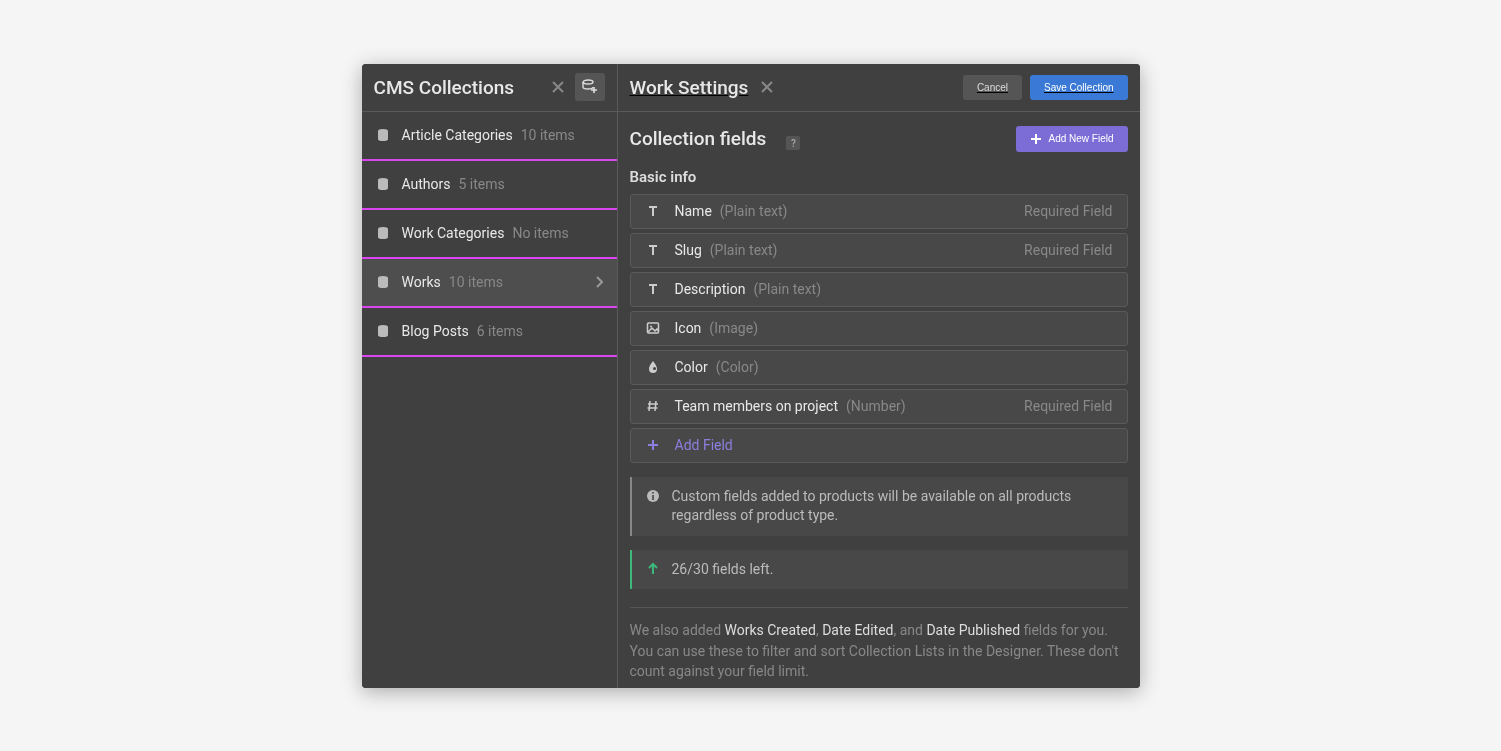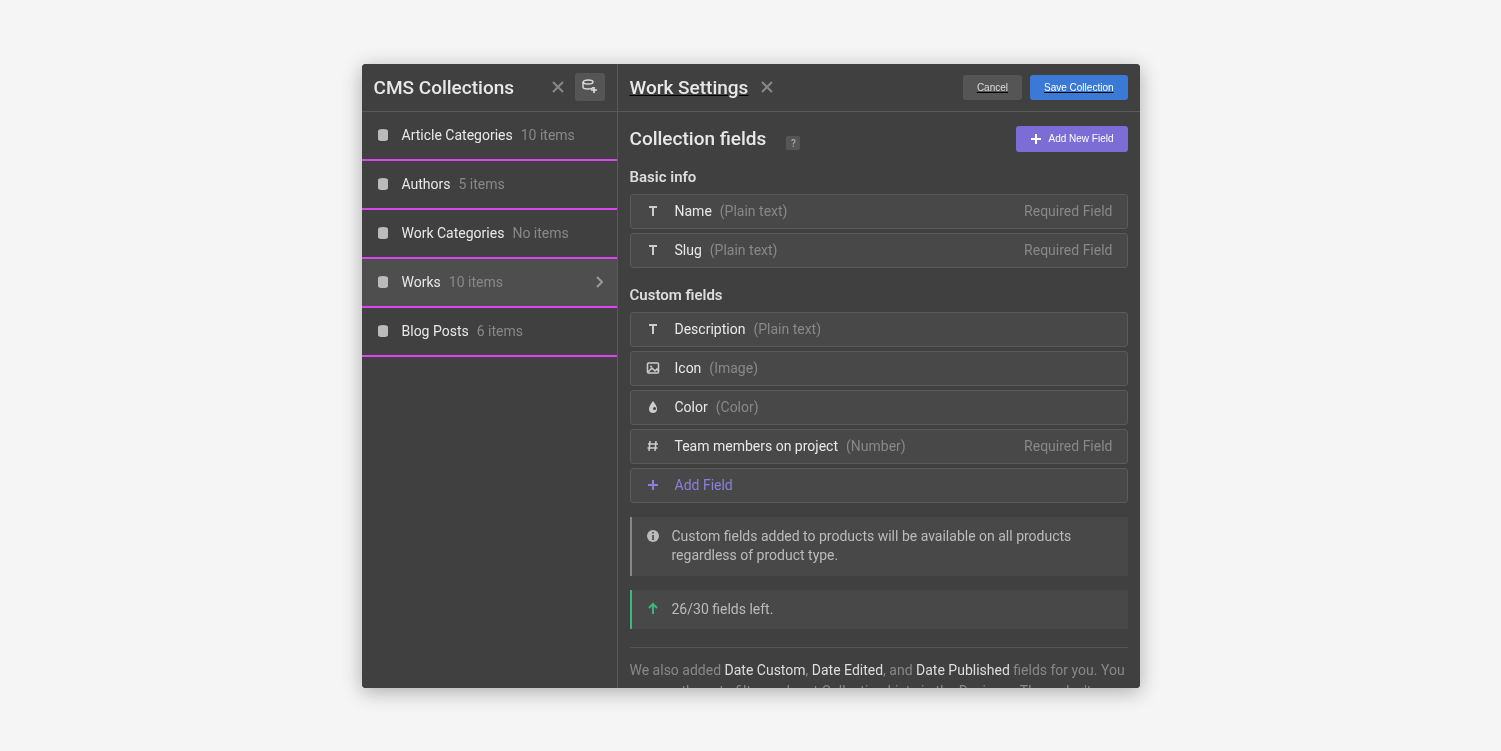--- a/index.html
+++ b/index.html
@@ -366,21 +366,20 @@
         <span class="field-icon">
             <svg width="14" height="14" viewBox="0 0 14 14">
               <path d="M3 3 h8 M7 3 v9" stroke="currentColor" stroke-width="2"></path>
             </svg>
           </span>
         <span class="field-name">Slug</span>
         <span class="field-type">(Plain text)</span>
         <span class="field-required">Required Field</span>
       </div>
 
-      <div class="group-label" style="margin-top:18px;">Custom fields</div>
 
       <div class="field-row">
         <span class="field-icon">
             <svg width="14" height="14" viewBox="0 0 14 14">
               <path d="M3 3 h8 M7 3 v9" stroke="currentColor" stroke-width="2"></path>
             </svg>
           </span>
         <span class="field-name">Description</span>
         <span class="field-type">(Plain text)</span>
         <span class="field-required"></span>
@@ -443,19 +442,19 @@
             <svg width="14" height="14" viewBox="0 0 14 14">
               <path d="M7 12 V2 M3 6 L7 2 L11 6" stroke="currentColor" stroke-width="2" fill="none"></path>
             </svg>
           </span>
         <span>26/30 fields left.</span>
       </div>
 
       <hr class="divider">
 
       <div class="footer-text">
-        <span>We also added </span><span class="hl">Date Custom</span><span>, </span><span class="hl">Date Edited</span><span>, and </span><span class="hl">Date Published</span><span> fields for you. You can use these to filter and sort Collection Lists in the Designer. These don't count against your field limit.</span>
+        <span>We also added </span><span class="hl">Works Created</span><span>, </span><span class="hl">Date Edited</span><span>, and </span><span class="hl">Date Published</span><span> fields for you. You can use these to filter and sort Collection Lists in the Designer. These don't count against your field limit.</span>
       </div>
 
     </div>
   </div>
 
 </div>
 
 </body></html>

